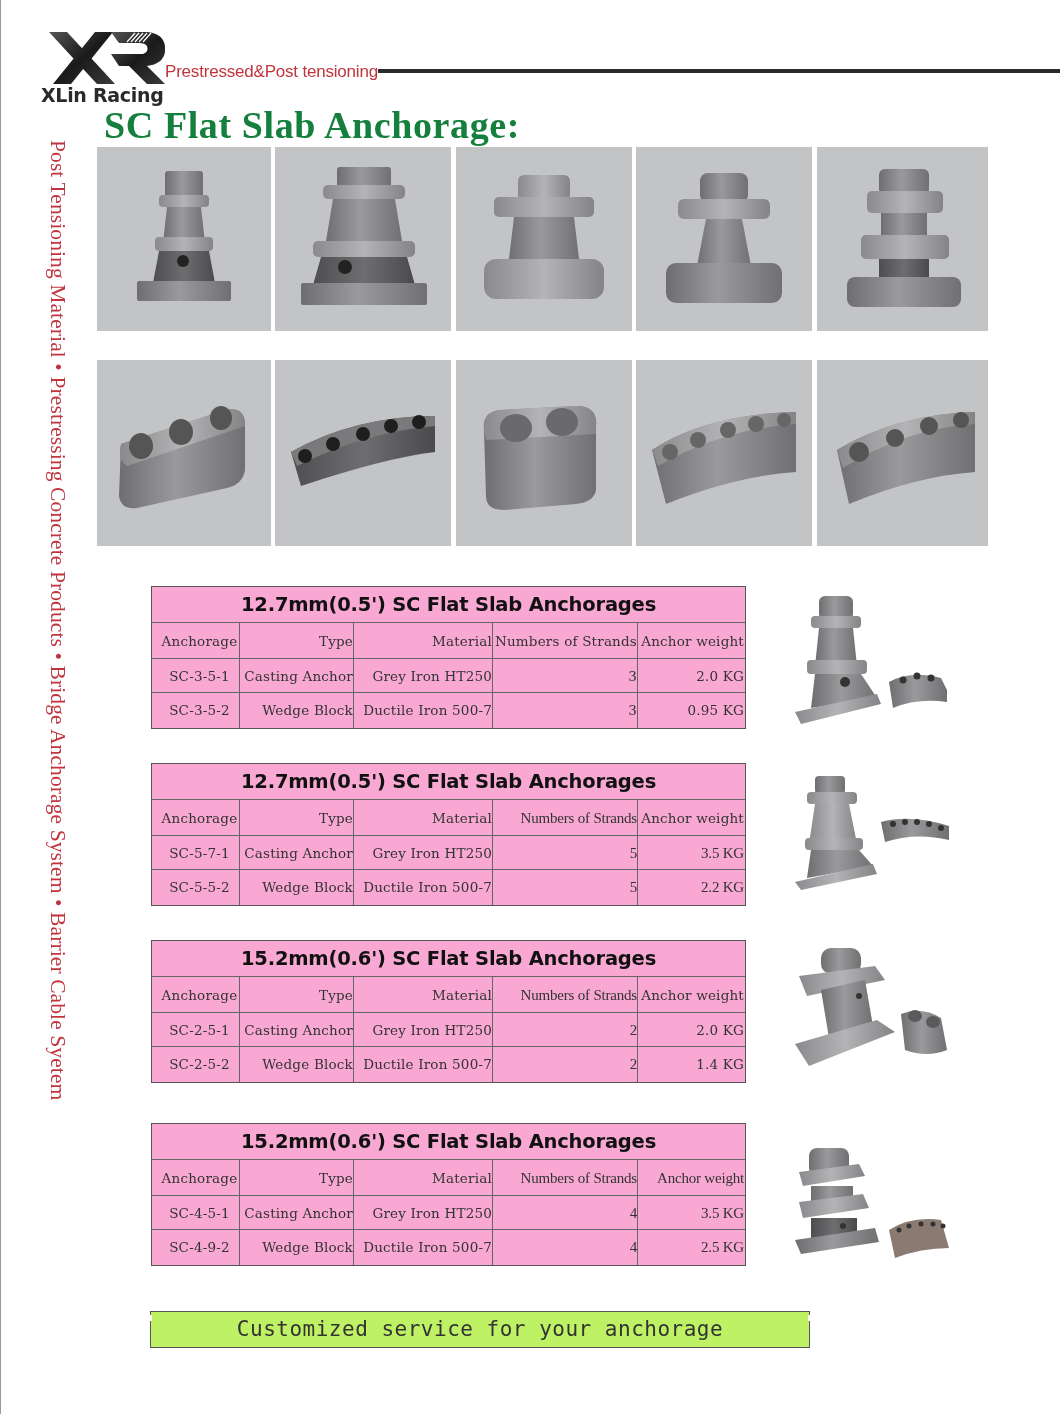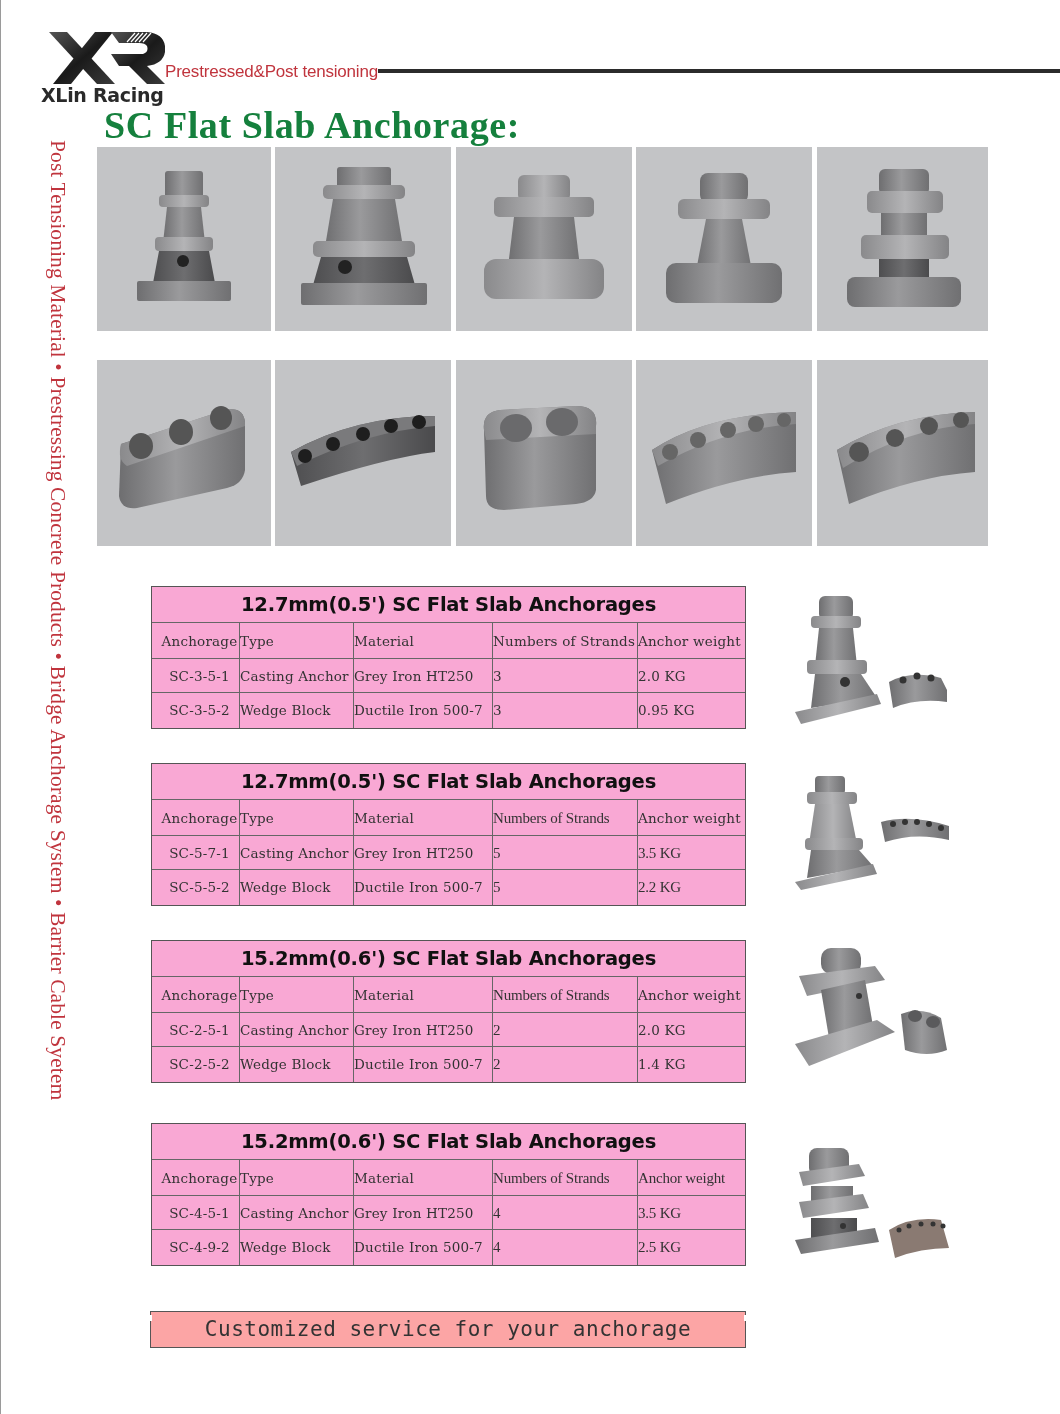--- a/index.html
+++ b/index.html
@@ -20,35 +20,35 @@
     
     .photo { position: absolute; background: #c3c4c6; overflow: hidden; }
     .photo svg { position: absolute; left: 0; top: 0; width: 100%; height: 100%; }
 
     
     .spec-table { position: absolute; left: 150px; width: 595px; border: 1.5px solid #555; background: #f9a8d4; }
     .spec-title { height: 36px; border-bottom: 1px solid #666; text-align: center; font-family: "DejaVu Sans", sans-serif; font-weight: bold; font-size: 19.5px; line-height: 36px; color: #111; letter-spacing: -0.2px; }
     .spec-row { display: flex; height: 34px; border-bottom: 1px solid #666; }
     .spec-row:last-child { border-bottom: none; height: 35px; }
     .spec-row.head { height: 36px; }
-    .cell { border-right: 1px solid #666; font-family: "DejaVu Serif", serif; font-size: 13.5px; color: #333; line-height: 34px; white-space: nowrap; overflow: visible; text-align: left; letter-spacing: 0.2px; }
+    .cell { border-right: 1px solid #666; font-family: "DejaVu Serif", serif; font-size: 13.5px; color: #333; line-height: 34px; white-space: nowrap; overflow: visible; text-align: right; letter-spacing: 0.2px; }
     .cell:last-child { border-right: none; }
     .c0 { width: 88px; text-align: center; padding-left: 8px; }
     .c1 { width: 114px; }
     .c2 { width: 139px; }
     .c3 { width: 145px; }
     .c4 { width: 106px; }
     .spec-row.head .cell { line-height: 36px; }
     .cell.serif-cap { font-family: "Liberation Serif", serif; font-size: 15px; letter-spacing: -0.2px; }
 
     .side-img { position: absolute; width: 180px; height: 150px; }
     .side-img svg { width: 100%; height: 100%; }
 
     
-    .footer-box { position: absolute; left: 149px; top: 1311px; width: 596px; height: 37px; border: 1.5px solid #555; border-top: 1.5px solid #555; background: #fca5a5; }
+    .footer-box { position: absolute; left: 149px; top: 1311px; width: 660px; height: 37px; border: 1.5px solid #555; border-top: 1.5px solid #555; background: #bef264; }
     .footer-box::before { content: ""; position: absolute; left: -2px; top: 3px; width: 3px; height: 6px; background: #fff; }
     .footer-box::after { content: ""; position: absolute; right: -2px; top: 3px; width: 3px; height: 6px; background: #fff; }
     .footer-text { position: absolute; left: 0; right: 0; top: 5px; text-align: center; font-family: "DejaVu Sans Mono", monospace; font-size: 21px; color: #333; letter-spacing: 0.5px; white-space: nowrap; }
   </style>
 </head>
 <body>
 
 <svg width="0" height="0" style="position:absolute">
   <defs>
     <linearGradient id="metal" x1="0" x2="1" y1="0" y2="0">

